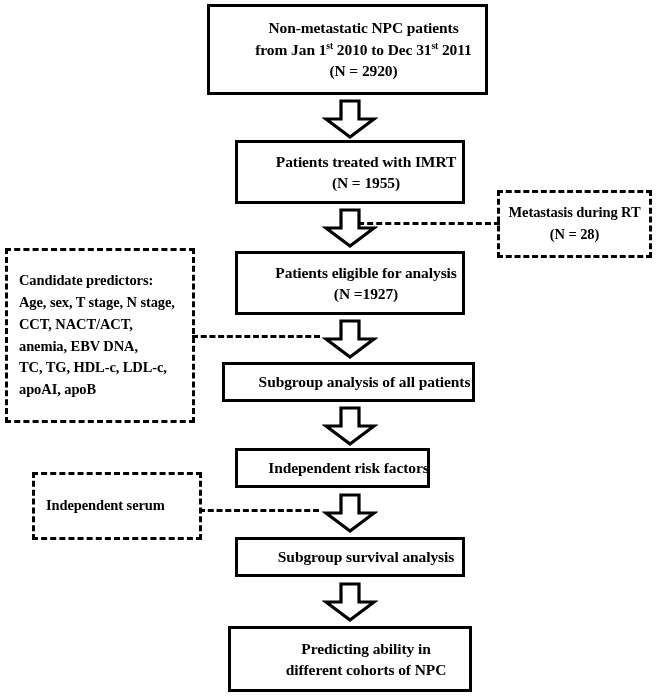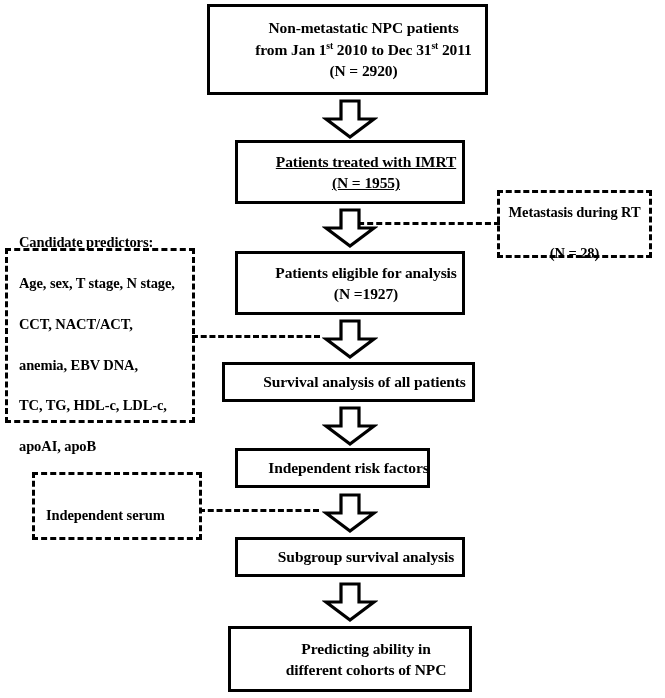--- a/index.html
+++ b/index.html
@@ -54,21 +54,21 @@
   }
   .dashed-node.center {
     align-items: center;
     text-align: center;
   }
   .dashed-node.left {
     align-items: flex-start;
     text-align: left;
     padding-left: 11px;
   }
-  .dashed-node .line { display: block; white-space: nowrap; margin-top: 19px; }
+  .dashed-node .line { display: block; white-space: nowrap; }
 
   
   .arrow {
     position: absolute;
   }
   .arrow svg { display: block; }
 
   
   .dash-h {
     position: absolute;
@@ -80,32 +80,32 @@
 <body>
 
 <div id="canvas">
 
   <div class="node" style="left:207px; top:4px; width:281px; height:91px;">
     <span class="line">Non-metastatic NPC patients</span>
     <span class="line"><span>from Jan 1</span><sup>st</sup><span> 2010 to Dec 31</span><sup>st</sup><span> 2011</span></span>
     <span class="line">(N = 2920)</span>
   </div>
 
-  <div class="node" style="left:235px; top:140px; width:230px; height:64px;text-decoration:underline;">
+  <div class="node" style="left:235px; top:140px; width:230px; height:64px;">
     <span class="line">Patients treated with IMRT</span>
     <span class="line">(N = 1955)</span>
   </div>
 
   <div class="node" style="left:235px; top:251px; width:230px; height:64px;">
     <span class="line">Patients eligible for analysis</span>
     <span class="line">(N =1927)</span>
   </div>
 
   <div class="node" style="left:222px; top:362px; width:253px; height:40px;">
-    <span class="line">Survival analysis of all patients</span>
+    <span class="line">Subgroup analysis of all patients</span>
   </div>
 
   <div class="node" style="left:235px; top:448px; width:195px; height:40px;">
     <span class="line">Independent risk factors</span>
   </div>
 
   <div class="node" style="left:235px; top:537px; width:230px; height:40px;text-align:center;">
     <span class="line">Subgroup survival analysis</span>
   </div>
 

